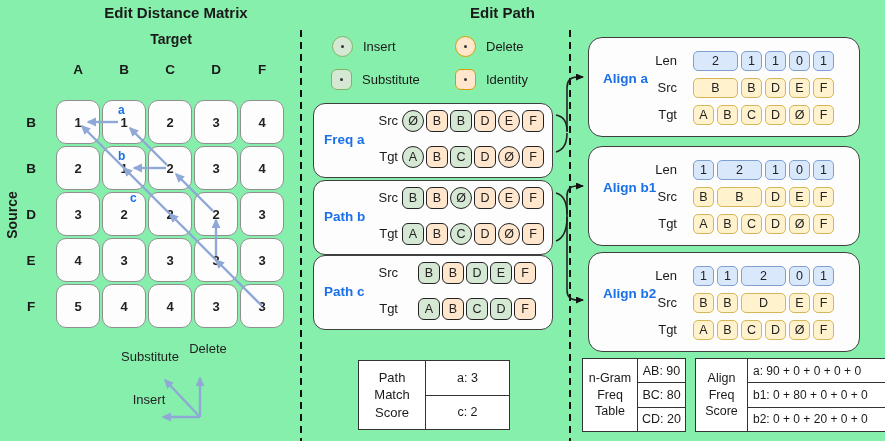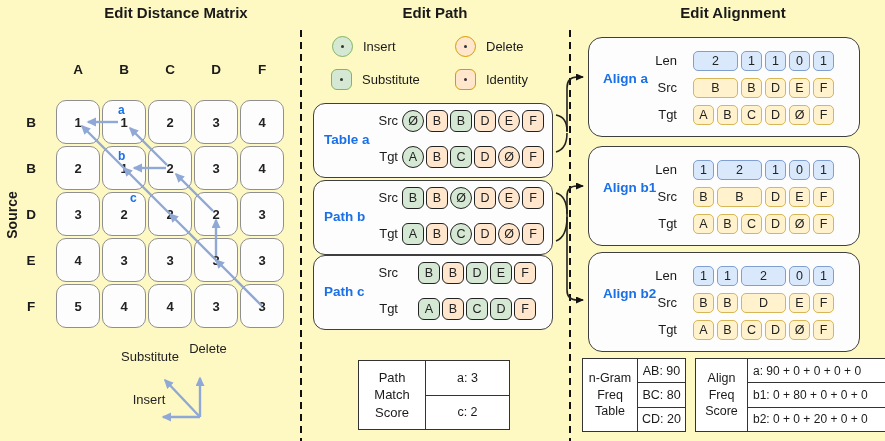--- a/index.html
+++ b/index.html
@@ -1,16 +1,16 @@
 <!DOCTYPE html>
 <html><head>
 <meta charset="utf-8">
 <style>
   html,body{margin:0;padding:0;background:#fff;}
-  .canvas{position:relative;width:885px;height:441px;background:#fef9c3;overflow:hidden;
+  .canvas{position:relative;width:885px;height:441px;background:#86efac;overflow:hidden;
           font-family:"Liberation Sans",sans-serif;color:#1a1a1a;}
   .abs{position:absolute;}
   .panel-title{font-size:15px;font-weight:bold;text-align:center;}
   .sub-title{font-size:14px;font-weight:bold;text-align:center;}
 
   
   .matrix-grid{display:grid;grid-template-columns:repeat(5,44px);grid-auto-rows:44px;gap:2px;}
   .mcell{background:#fdfdfd;border:1.5px solid #8f8f8f;border-radius:10px;display:flex;
          align-items:center;justify-content:center;font-size:13px;font-weight:bold;color:#222;box-sizing:border-box;}
   .mheads{display:grid;grid-template-columns:repeat(5,44px);gap:2px;font-weight:bold;font-size:13.5px;}
@@ -56,20 +56,21 @@
   .vtable .rows>div{flex:1;display:flex;align-items:center;justify-content:center;font-size:12.5px;}
   .vtable .rows>div+div{border-top:1.6px solid #333;}
   .vtable.score .rows>div{justify-content:flex-start;padding-left:5px;font-size:12px;}
 </style>
 </head>
 <body>
 
 <div class="canvas">
 
   <div class="abs panel-title" style="left:41px;top:4px;width:270px;">Edit Distance Matrix</div>
+  <div class="abs sub-title" style="left:36px;top:31px;width:270px;">Target</div>
 
   <div class="abs mheads" style="left:56px;top:62px;">
     <span>A</span>
     <span>B</span>
     <span>C</span>
     <span>D</span>
     <span>F</span>
   </div>
 
   <div class="abs mrows" style="left:18px;top:100px;">
@@ -111,41 +112,41 @@
   </div>
 
   <div class="abs pmark" style="left:118px;top:103px;">a</div>
   <div class="abs pmark" style="left:118px;top:149px;">b</div>
   <div class="abs pmark" style="left:130px;top:191px;">c</div>
 
   <div class="abs oplab" style="left:95px;top:349px;width:110px;">Substitute</div>
   <div class="abs oplab" style="left:177px;top:341px;width:62px;">Delete</div>
   <div class="abs oplab" style="left:118px;top:392px;width:62px;">Insert</div>
 
-  <div class="abs panel-title" style="left:335px;top:4px;width:200px;">Edit Path</div>
+  <div class="abs panel-title" style="left:335px;top:4px;width:200px;text-align:right;">Edit Path</div>
 
   <div class="lgitem" style="left:332px;top:36px;">
     <span class="lgshape" data-kind="circle-green"></span>
     <span>Insert</span>
   </div>
   <div class="lgitem" style="left:455px;top:36px;">
     <span class="lgshape" data-kind="circle-orange"></span>
     <span>Delete</span>
   </div>
   <div class="lgitem" style="left:331px;top:69px;">
     <span class="lgshape" data-kind="square-green"></span>
     <span>Substitute</span>
   </div>
   <div class="lgitem" style="left:455px;top:69px;">
     <span class="lgshape" data-kind="square-orange"></span>
     <span>Identity</span>
   </div>
 
   <div class="pbox" style="top:103px;">
-    <span class="plabel">Table a</span>
+    <span class="plabel">Freq a</span>
     <span class="rowlab" style="top:9px;">Src</span>
     <div class="prow" style="top:6px;">
       <span class="pcell" data-kind="circle-green">Ø</span>
       <span class="pcell" data-kind="square-orange">B</span>
       <span class="pcell" data-kind="square-green">B</span>
       <span class="pcell" data-kind="square-orange">D</span>
       <span class="pcell" data-kind="circle-orange">E</span>
       <span class="pcell" data-kind="square-orange">F</span>
     </div>
     <span class="rowlab" style="top:45px;">Tgt</span>
@@ -204,21 +205,20 @@
   <div class="vtable" style="left:358px;top:360px;width:152px;height:70px;">
     <div class="hcell" style="width:66px;">Path
 Match
 Score</div>
     <div class="rows">
       <div>a: 3</div>
       <div>c: 2</div>
     </div>
   </div>
 
-  <div class="abs panel-title" style="left:633px;top:4px;width:200px;">Edit Alignment</div>
 
   <div class="abox" style="top:37px;">
     <span class="alabel">Align a</span>
     <span class="arowlab" style="top:15px;">Len</span>
     <div class="arow" style="top:13px;">
       <span class="acell blue wide">2</span>
       <span class="acell blue">1</span>
       <span class="acell blue">1</span>
       <span class="acell blue">0</span>
       <span class="acell blue">1</span>

